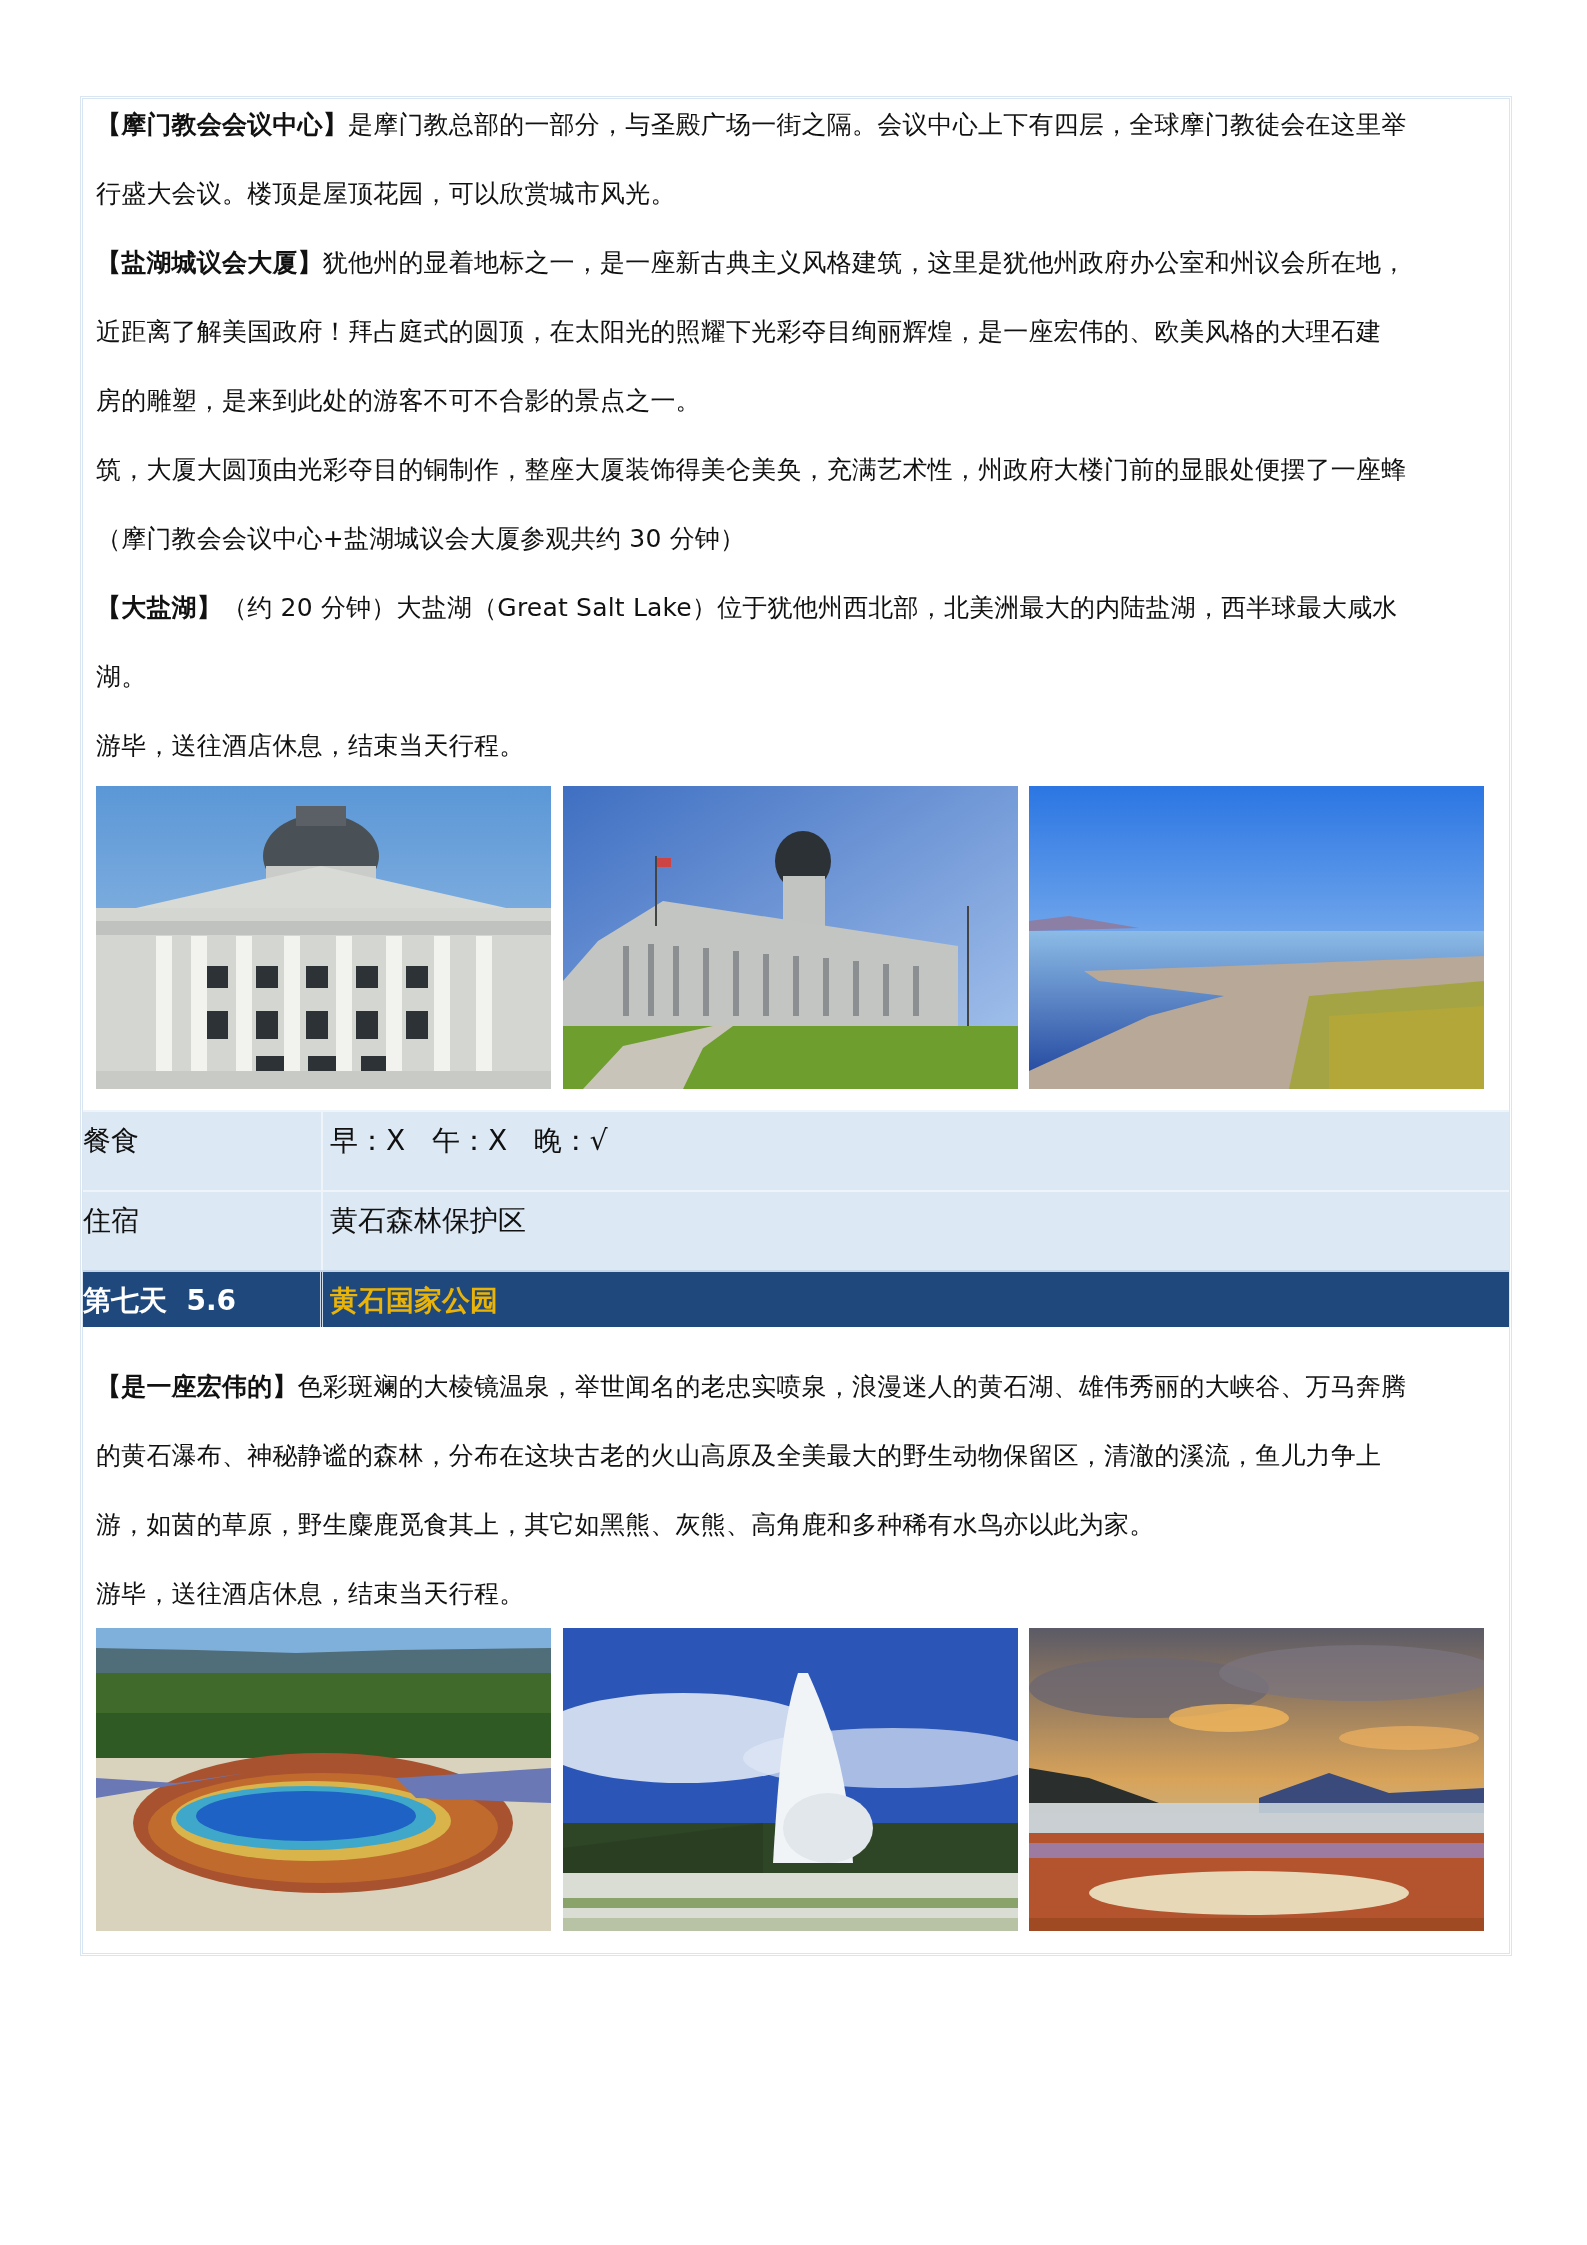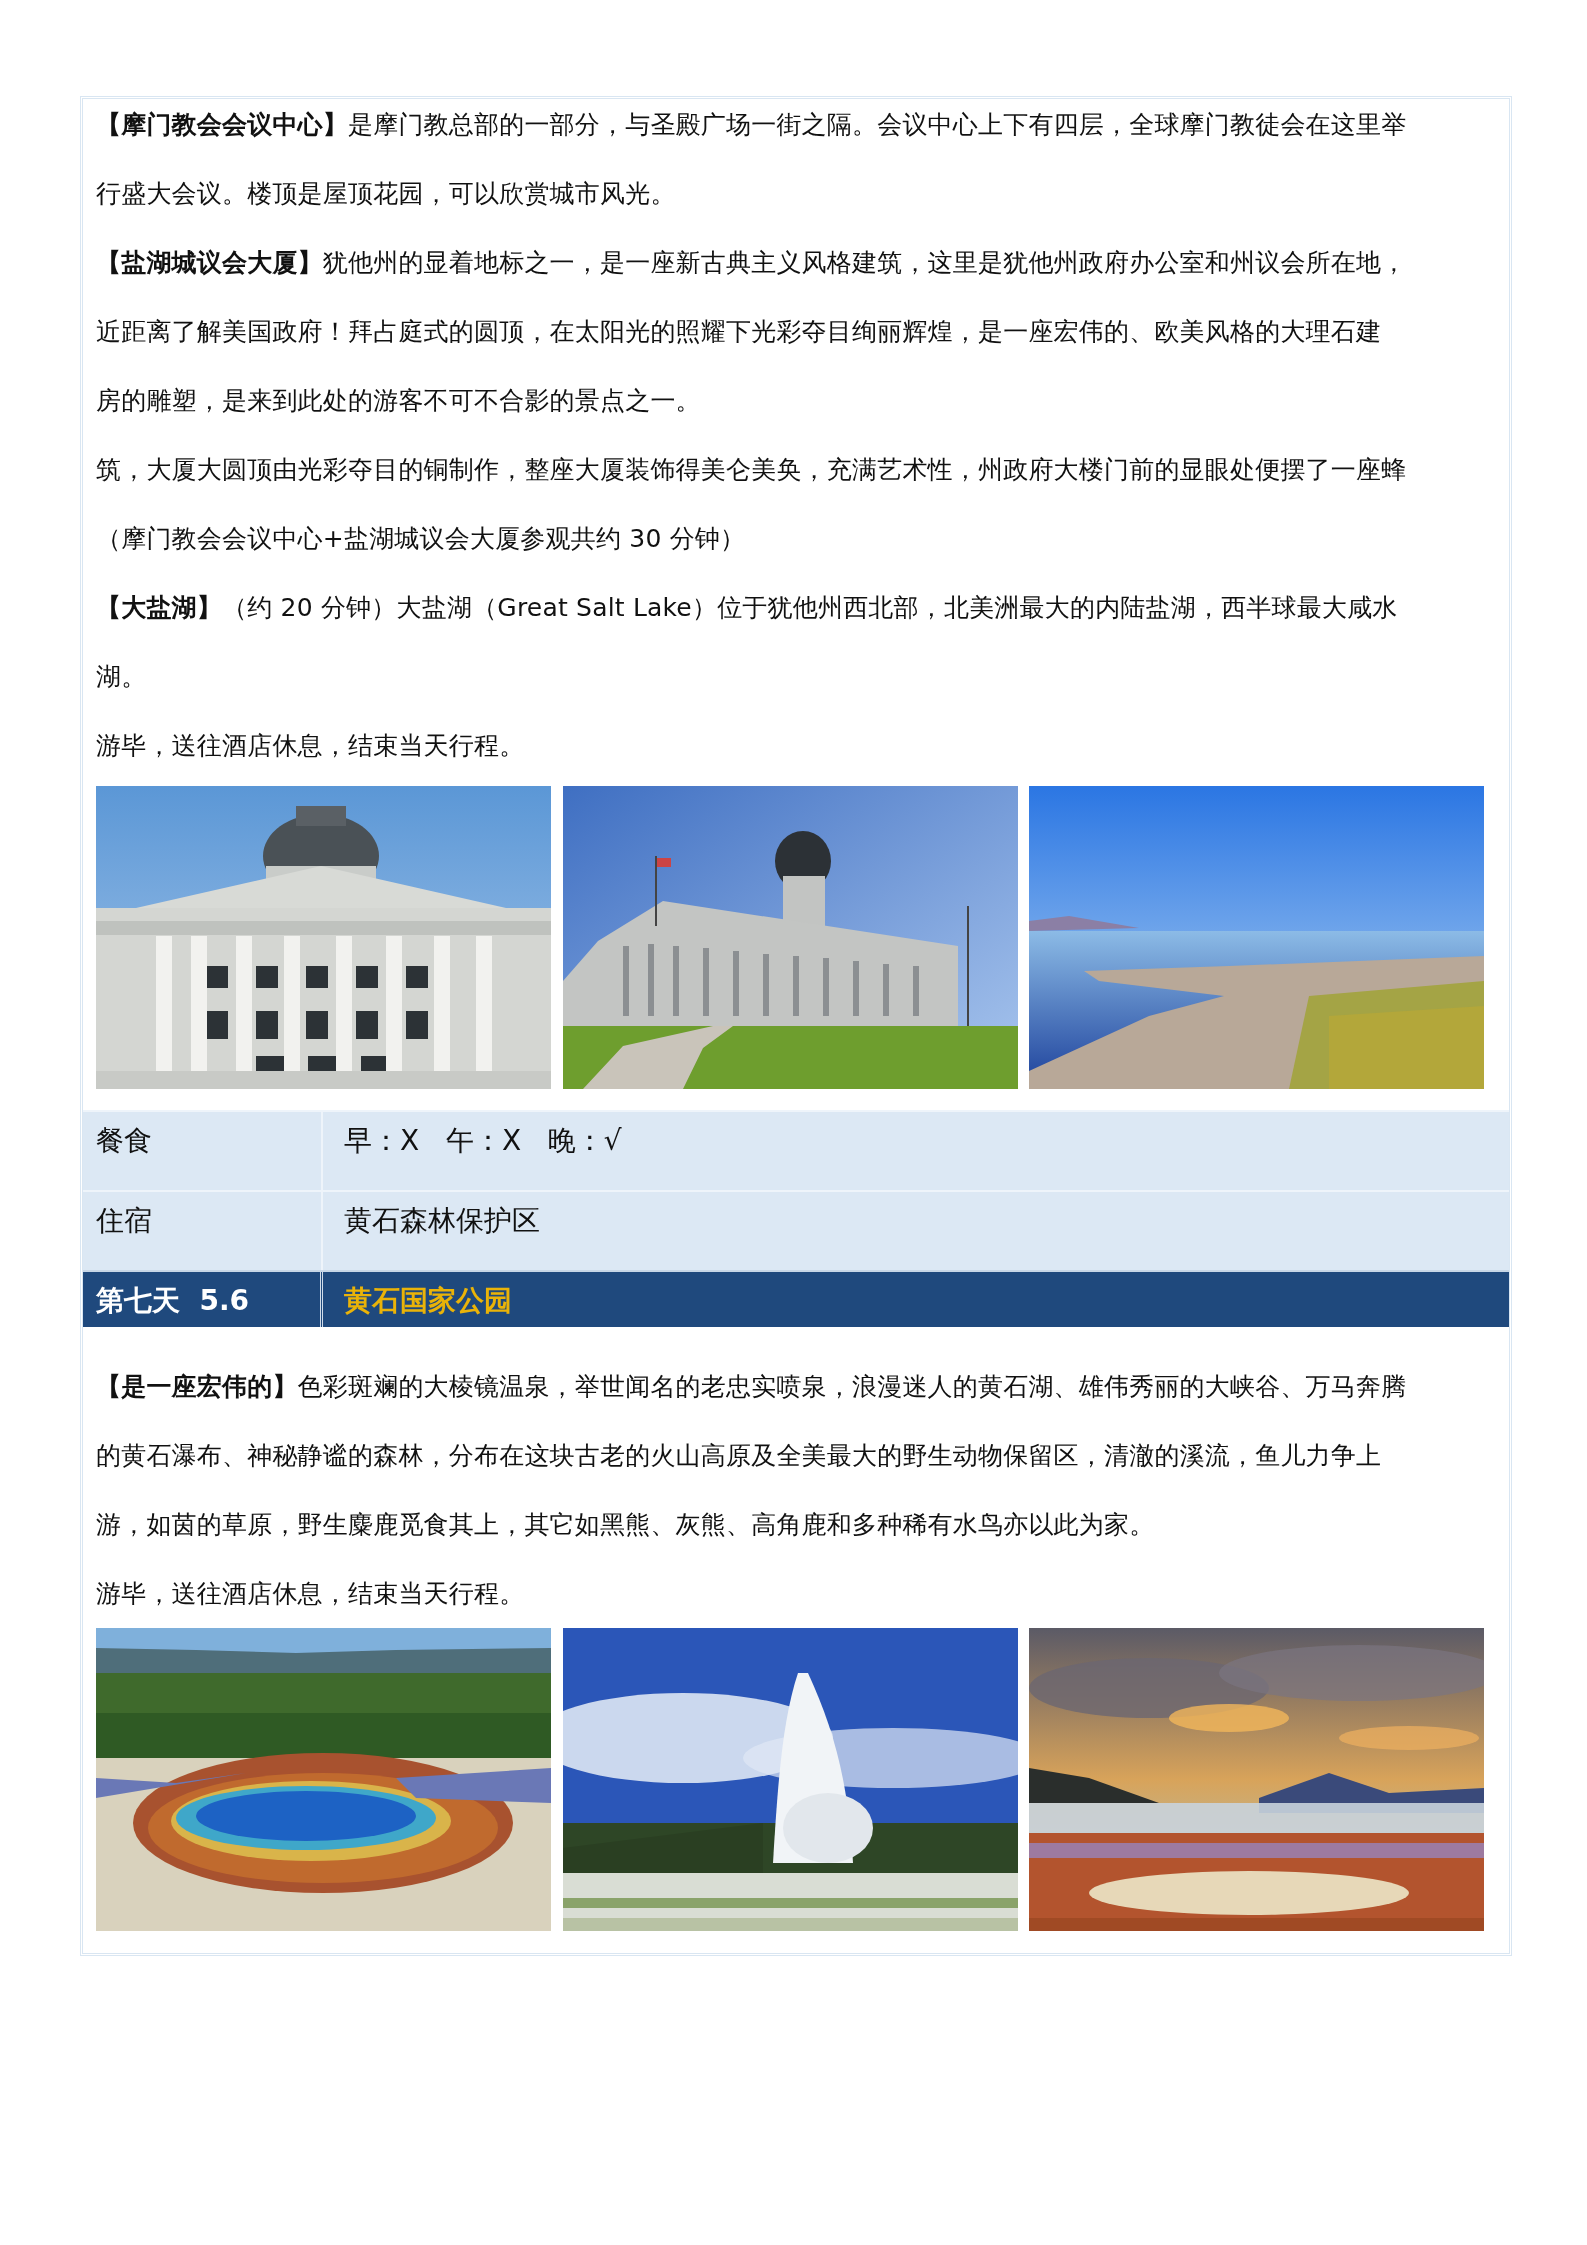--- a/index.html
+++ b/index.html
@@ -62,28 +62,27 @@
       background: #dce8f4;
       border-top: 2px solid #eef4fa;
     }
     .row.dark {
       background: #1f497d;
       border-top: 2px solid #c7d6e6;
     }
     .cell-left {
       width: 240px;
       box-sizing: border-box;
-      padding-left: 13px;
       padding-top: 10px;
       font-size: 28px;
       border-right: 2px solid #eef4fa;
     }
     .cell-right {
       flex: 1;
-      padding-left: 21px;
+      padding-left: 7px;
       padding-top: 10px;
       font-size: 28px;
     }
     .row.dark .cell-left {
       border-right: 3px double #d0dcea;
       color: #ffffff;
       font-weight: bold;
     }
     .row.dark .cell-right {
       color: #eab308;

